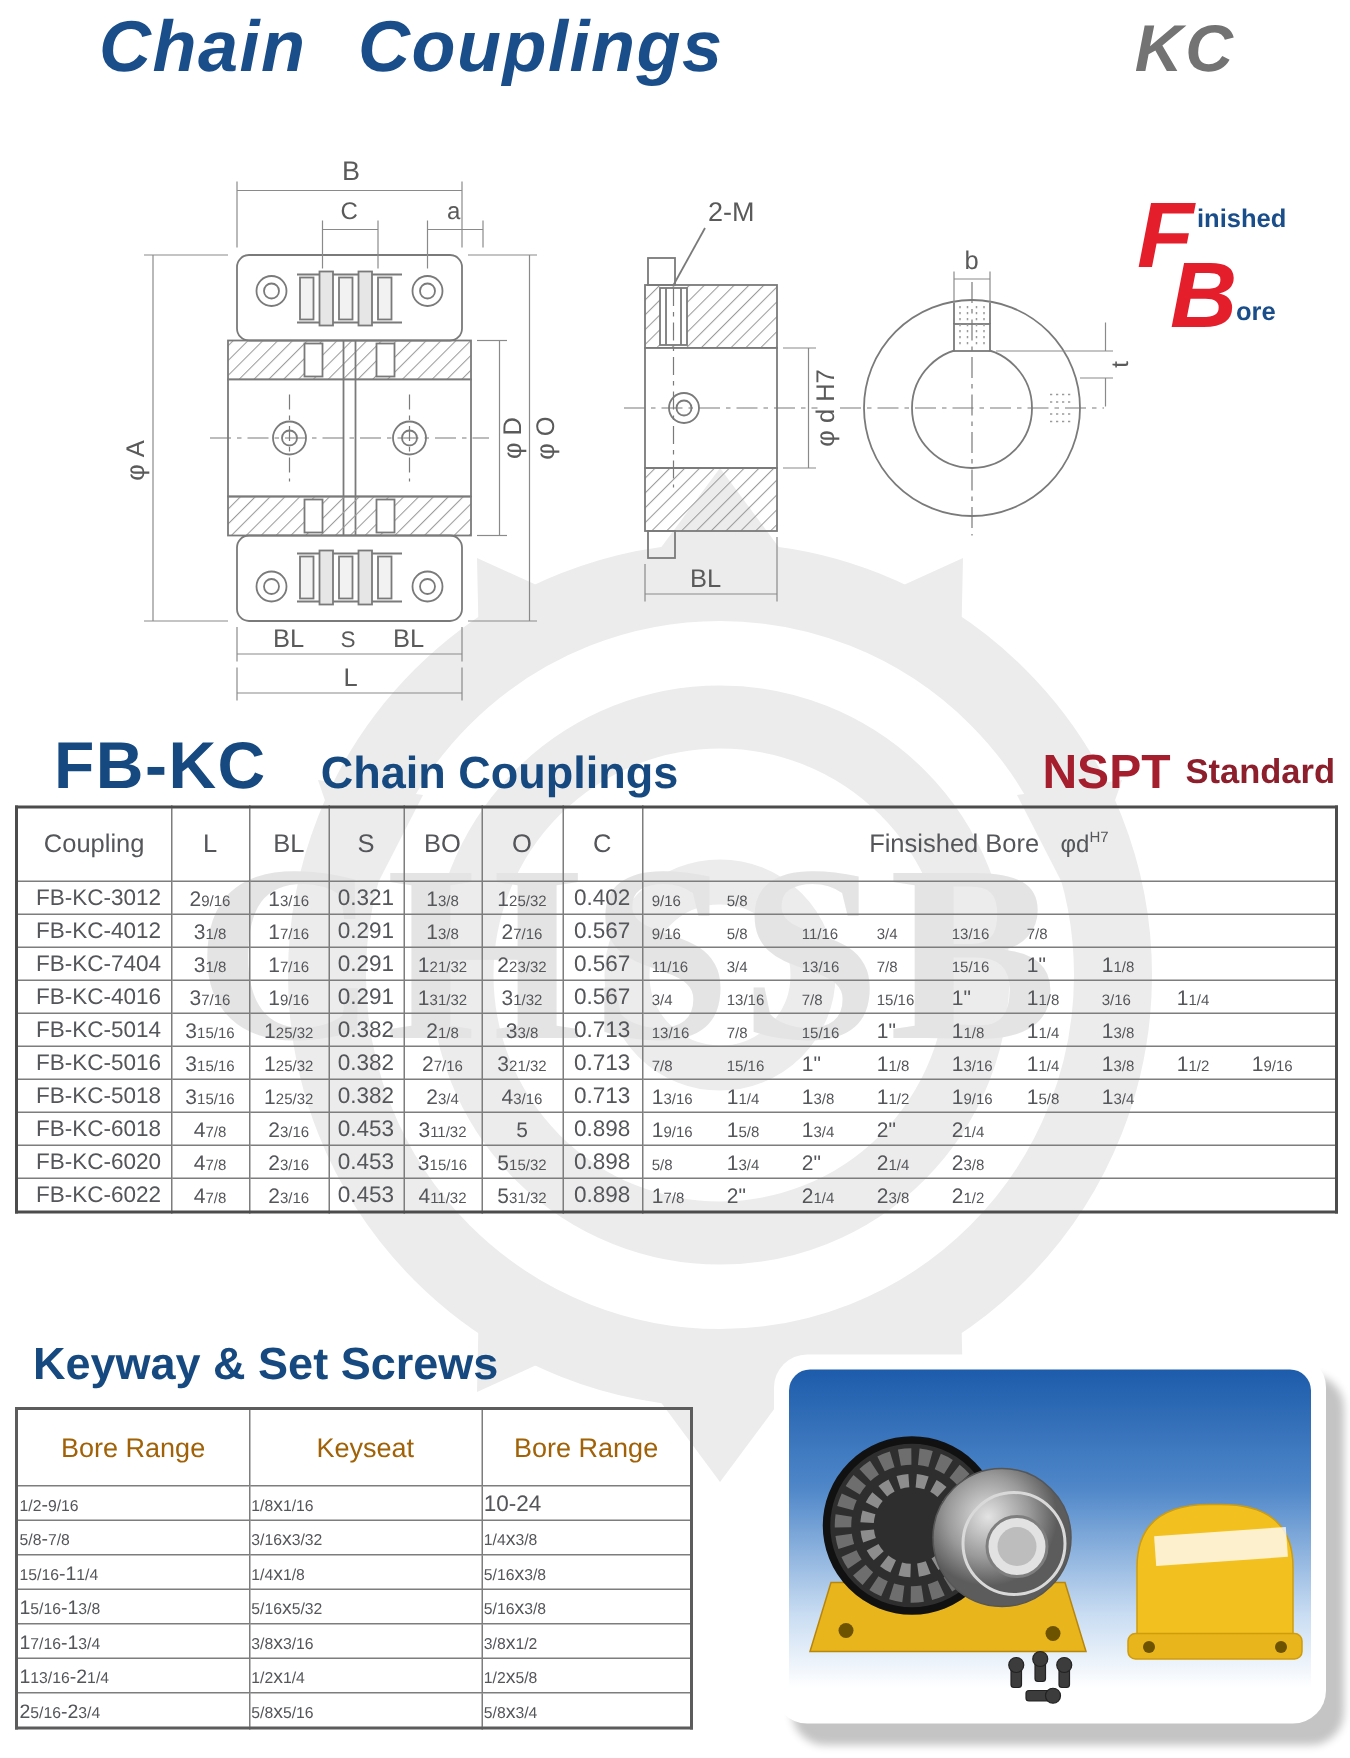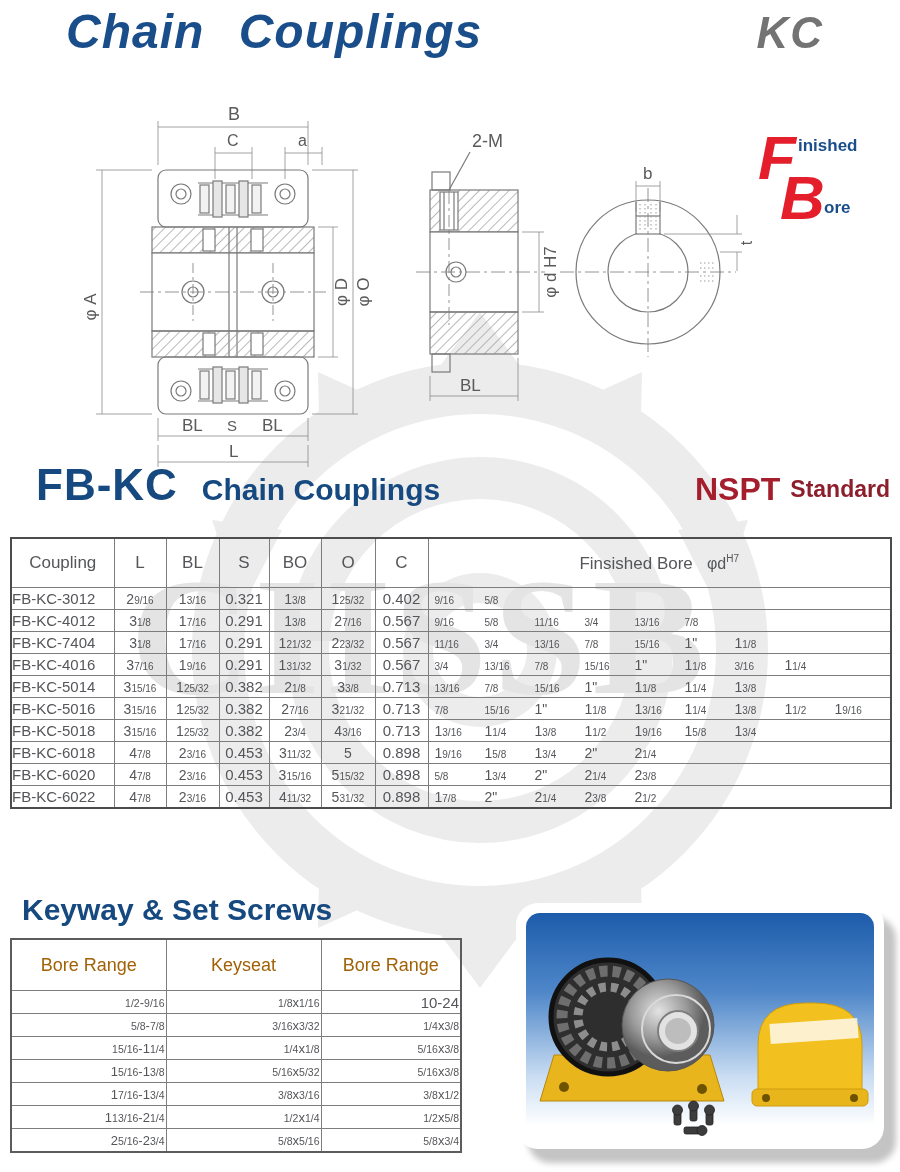--- a/index.html
+++ b/index.html
@@ -19,48 +19,48 @@
   
   .drawings{position:absolute;left:0;top:95px;}
   .drawings text{font-family:"Liberation Sans",sans-serif;fill:#5a5a5a;}
   
   .fb-logo{position:absolute;left:752px;top:126px;width:130px;height:104px;}
   .fb-f{position:absolute;left:6px;top:-4px;font-size:62px;font-weight:bold;font-style:italic;color:#e41e2b;}
   .fb-inished{position:absolute;left:46px;top:10px;font-size:17px;font-weight:bold;color:#1a4e8a;}
   .fb-b{position:absolute;left:28px;top:36px;font-size:62px;font-weight:bold;font-style:italic;color:#e41e2b;}
   .fb-ore{position:absolute;left:72px;top:72px;font-size:17px;font-weight:bold;color:#1a4e8a;}
   
-  .section-row{position:absolute;left:36px;top:460px;width:854px;display:flex;align-items:baseline;}
+  .section-row{position:absolute;left:36px;top:486px;width:854px;display:flex;align-items:baseline;gap:12px;}
   .sec-model{font-size:44px;font-weight:bold;color:#16497f;letter-spacing:1px;}
   .sec-sub{font-size:30px;font-weight:bold;color:#16497f;margin-left:24px;}
   .sec-right{margin-left:auto;display:flex;align-items:center;}
   .sec-nspt{font-size:32px;font-weight:bold;color:#a51e2d;}
   .sec-std{font-size:23px;font-weight:bold;color:#8d1f2c;margin-left:10px;}
   
   .main-table{position:absolute;left:10px;top:537px;border-collapse:collapse;table-layout:fixed;
               width:880px;background:transparent;}
   .main-table th,.main-table td{border:1px solid #7d7d7d;padding:0;}
   .main-table{border:2px solid #4c4c4c;}
   .main-table th{height:48px;font-size:17px;font-weight:normal;color:#55565a;text-align:center;}
   .main-table td{height:21px;font-size:14px;color:#55565a;text-align:center;white-space:nowrap;}
-  .main-table td.c-name{text-align:left;font-size:15px;}
+  .main-table td.c-name{text-align:left;padding-left:12px;font-size:15px;}
   .main-table td.c-dec{font-size:15px;}
   .main-table td.c-bores{text-align:left;padding-left:6px;}
   .slot{display:inline-block;width:50px;text-align:left;overflow:visible;}
   .fr{font-size:10px;}
   .th-bore{text-align:center;}
   .phi{font-size:16px;}
   .main-table sup{font-size:10px;}
   
   .kw-title{position:absolute;left:22px;top:893px;font-size:30px;font-weight:bold;color:#16497f;}
   .kw-table{position:absolute;left:10px;top:938px;border-collapse:collapse;table-layout:fixed;
             width:450px;border:2px solid #5c5c5c;background:transparent;}
   .kw-table th,.kw-table td{border:1px solid #7d7d7d;}
   .kw-table th{height:48px;font-size:18px;font-weight:normal;color:#a16207;text-align:center;}
-  .kw-table td{height:20px;font-size:13px;color:#55565a;text-align:right;white-space:nowrap;}
+  .kw-table td{height:20px;font-size:13px;color:#55565a;text-align:left;white-space:nowrap;}
   .kw-table td .fr{font-size:10.5px;}
   .kw-table td.kw-big{font-size:15px;}
   
   .photo{position:absolute;left:516px;top:903px;width:384px;height:262px;}
   .photo-card{position:absolute;left:0;top:0;width:368px;height:246px;border-radius:22px;
               background:#ffffff;box-shadow:12px 14px 6px #c4c4c4;}
   .photo-panel{position:absolute;left:10px;top:10px;width:348px;height:226px;border-radius:14px;
                background:linear-gradient(180deg,#1d5cab 0%,#4f87c9 35%,#c8dcf2 72%,#ffffff 94%);
                overflow:hidden;}
 </style>

